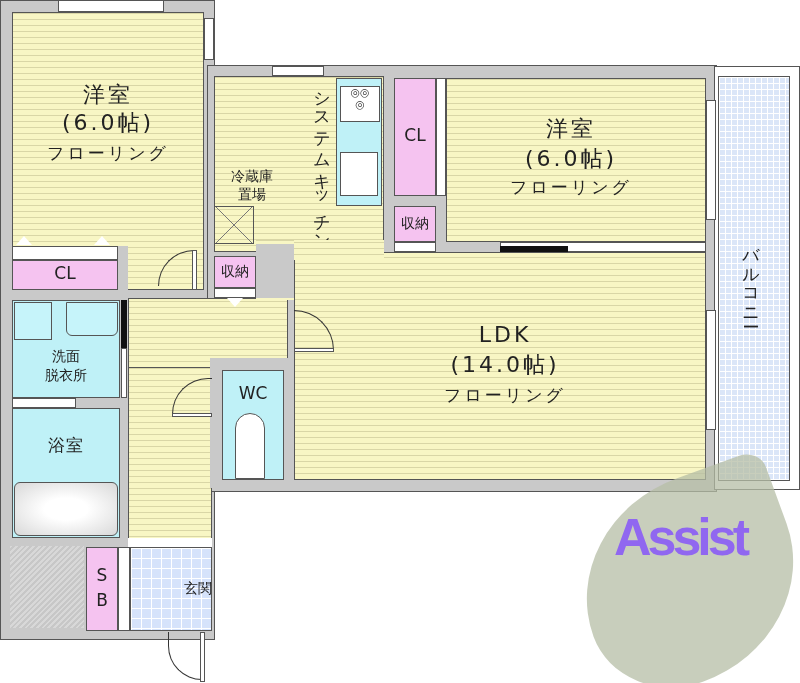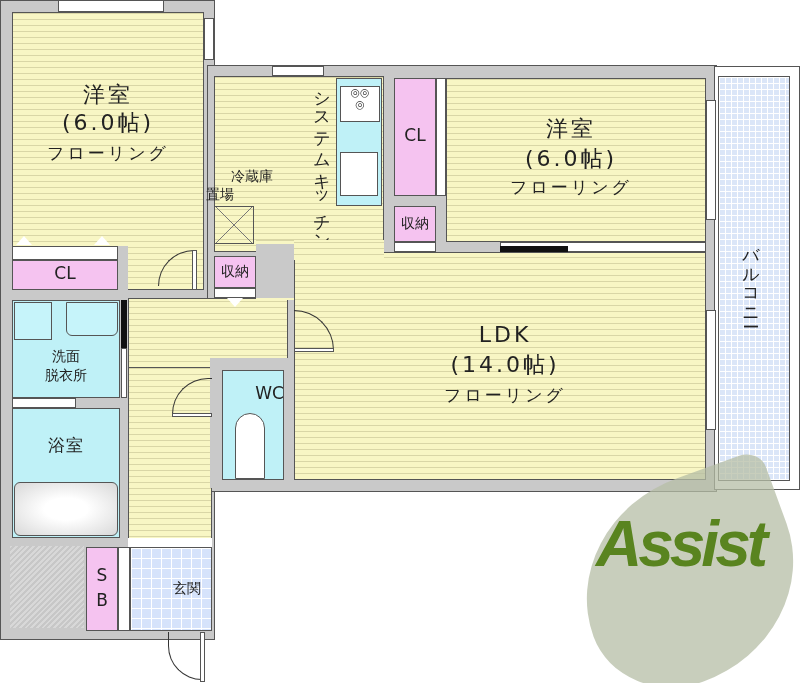--- a/index.html
+++ b/index.html
@@ -63,47 +63,47 @@
 <div class="abs floor" style="left:128px;top:298px;width:160px;height:70px;"></div>
 <div class="abs" style="left:128px;top:538px;width:84px;height:12px;background:#fff;"></div>
 
 <div class="abs pink" style="left:214px;top:256px;width:42px;height:32px;"></div>
 <div class="lbl sm" style="left:214px;top:263px;width:42px;">収納</div>
 <div class="abs white" style="left:214px;top:288px;width:42px;height:10px;"></div>
 <div class="tri" style="left:227px;top:298px;border-left:8px solid transparent;border-right:8px solid transparent;border-top:9px solid #fff;"></div>
 
 <div class="abs wall" style="left:210px;top:358px;width:84px;height:130px;"></div>
 <div class="abs wet" style="left:222px;top:370px;width:62px;height:110px;"></div>
-<div class="lbl mid" style="left:222px;top:384px;width:62px;letter-spacing:0;text-align:right;">WC</div>
+<div class="lbl mid" style="left:222px;top:384px;width:62px;letter-spacing:0;">WC</div>
 <div class="abs" style="left:235px;top:413px;width:30px;height:66px;background:#fff;border:1px solid #555;border-radius:15px 15px 0 0;"></div>
 <div class="abs" style="left:172px;top:378px;width:40px;height:36px;border-top:1px solid #333;border-left:1px solid #333;border-top-left-radius:40px;"></div>
 <div class="abs" style="left:172px;top:413px;width:40px;height:4px;background:#fff;border:1px solid #555;"></div>
 
 <div class="abs hatch" style="left:10px;top:546px;width:74px;height:82px;"></div>
 <div class="abs pink" style="left:86px;top:547px;width:32px;height:84px;"></div>
 <div class="lbl mid" style="left:86px;top:566px;width:32px;letter-spacing:0;">S</div>
 <div class="lbl mid" style="left:86px;top:591px;width:32px;letter-spacing:0;">B</div>
 <div class="abs white" style="left:118px;top:547px;width:12px;height:84px;"></div>
 <div class="abs tile-big" style="left:130px;top:547px;width:82px;height:84px;"></div>
-<div class="lbl sm" style="left:146px;top:580px;width:82px;">玄関</div>
+<div class="lbl sm" style="left:118px;top:580px;width:82px;padding-left:39px;">玄関</div>
 <div class="abs" style="left:168px;top:632px;width:34px;height:48px;border-bottom:1px solid #333;border-left:1px solid #333;border-bottom-left-radius:40px;"></div>
 <div class="abs white" style="left:200px;top:632px;width:5px;height:50px;"></div>
 
 <div class="abs floor" style="left:214px;top:76px;width:170px;height:176px;"></div>
 <div class="abs win" style="left:272px;top:66px;width:52px;height:10px;"></div>
 <div class="abs floor" style="left:256px;top:240px;width:130px;height:60px;border:none;"></div>
 <div class="abs wall" style="left:256px;top:244px;width:38px;height:54px;"></div>
 
 <div class="lbl vert" style="left:312px;top:80px;">システムキッチン</div>
 <div class="abs wet" style="left:336px;top:78px;width:46px;height:128px;"></div>
 <div class="abs" style="left:340px;top:86px;width:40px;height:36px;background:#fff;border:1px solid #555;font-size:11px;line-height:12px;text-align:center;color:#333;">◎◎<br>◎</div>
 <div class="abs" style="left:340px;top:152px;width:38px;height:44px;background:#fff;border:1px solid #555;"></div>
 
 <div class="lbl sm" style="left:224px;top:168px;width:56px;">冷蔵庫</div>
-<div class="lbl sm" style="left:192px;top:186px;width:56px;">置場</div>
+<div class="lbl sm" style="left:224px;top:186px;width:56px;">置場</div>
 <div class="abs" style="left:214px;top:206px;width:40px;height:38px;border:1px solid #555;background:linear-gradient(45deg,transparent 49%,#777 50%,transparent 51%),linear-gradient(-45deg,transparent 49%,#777 50%,transparent 51%);"></div>
 
 <div class="abs wall" style="left:384px;top:74px;width:62px;height:182px;"></div>
 <div class="abs pink" style="left:394px;top:78px;width:42px;height:118px;"></div>
 <div class="lbl mid" style="left:394px;top:126px;width:42px;letter-spacing:0;">CL</div>
 <div class="abs white" style="left:436px;top:78px;width:10px;height:118px;"></div>
 <div class="abs pink" style="left:394px;top:206px;width:42px;height:36px;"></div>
 <div class="lbl sm" style="left:394px;top:215px;width:42px;">収納</div>
 <div class="abs white" style="left:394px;top:242px;width:42px;height:10px;"></div>
 <div class="tri" style="left:407px;top:252px;border-left:8px solid transparent;border-right:8px solid transparent;border-top:9px solid #fff;"></div>
@@ -122,13 +122,13 @@
 <div class="lbl big" style="left:400px;top:352px;width:210px;">(14.0帖)</div>
 <div class="lbl mid" style="left:400px;top:386px;width:210px;">フローリング</div>
 <div class="abs win" style="left:706px;top:310px;width:10px;height:120px;"></div>
 <div class="abs" style="left:294px;top:310px;width:40px;height:40px;border-top:1px solid #333;border-right:1px solid #333;border-top-right-radius:40px;"></div>
 <div class="abs white" style="left:294px;top:348px;width:40px;height:4px;"></div>
 
 <div class="abs tile" style="left:718px;top:76px;width:72px;height:405px;"></div>
 <div class="lbl vert" style="left:741px;top:236px;">バルコニー</div>
 
 <div class="abs" style="left:580px;top:480px;width:220px;height:200px;background:#b5bea6;opacity:.75;border-radius:60% 10% 60% 40%;transform:rotate(-20deg);"></div>
-<div class="lbl" style="left:560px;top:508px;width:240px;font-size:64px;font-weight:bold;font-style:italic;color:#4d7c0f;letter-spacing:-4px;opacity:.9;font-family:'Liberation Sans',sans-serif;">Assist</div>
+<div class="lbl" style="left:560px;top:508px;width:240px;font-size:52px;font-weight:bold;color:#8b5cf6;letter-spacing:-4px;opacity:.9;font-family:'Liberation Sans',sans-serif;">Assist</div>
 
 </body></html>

